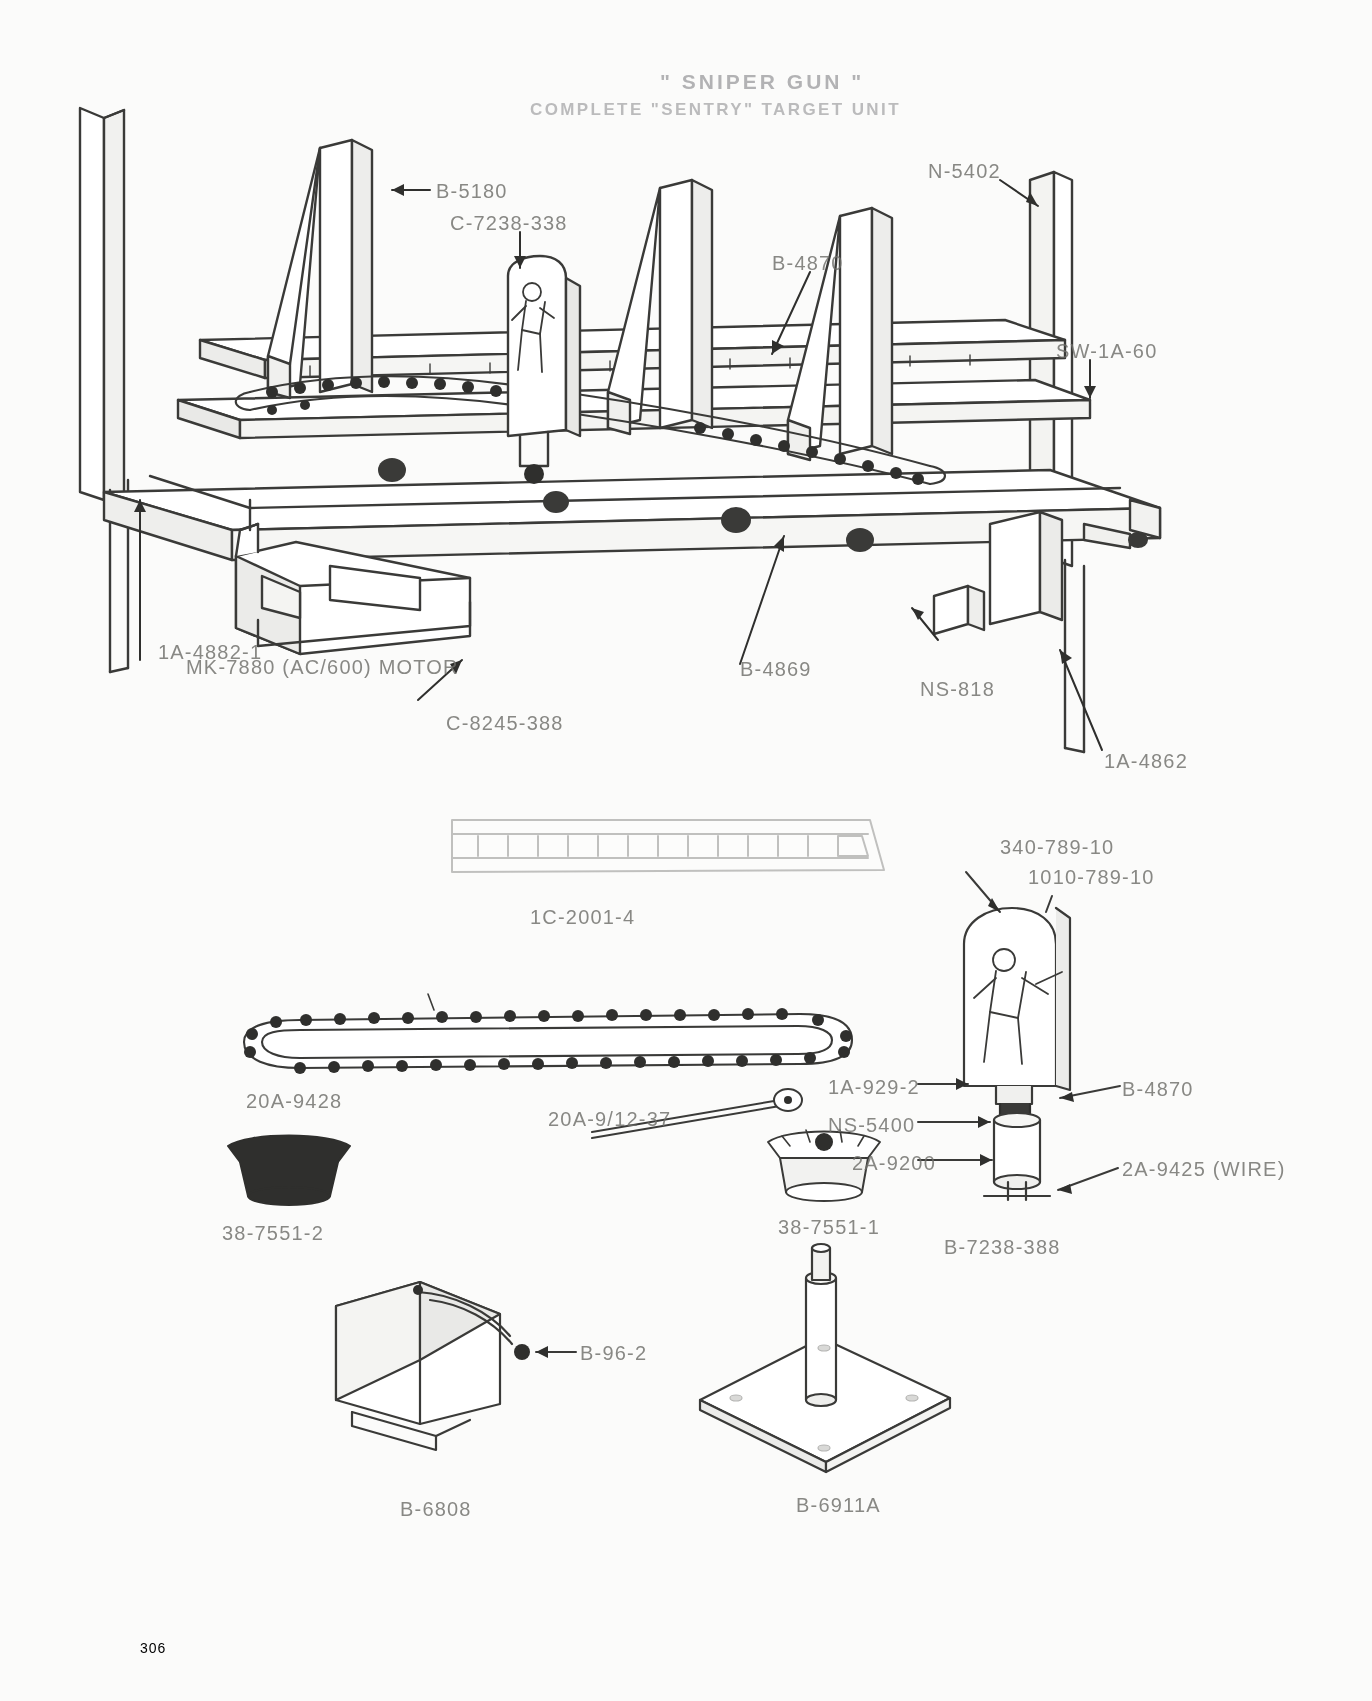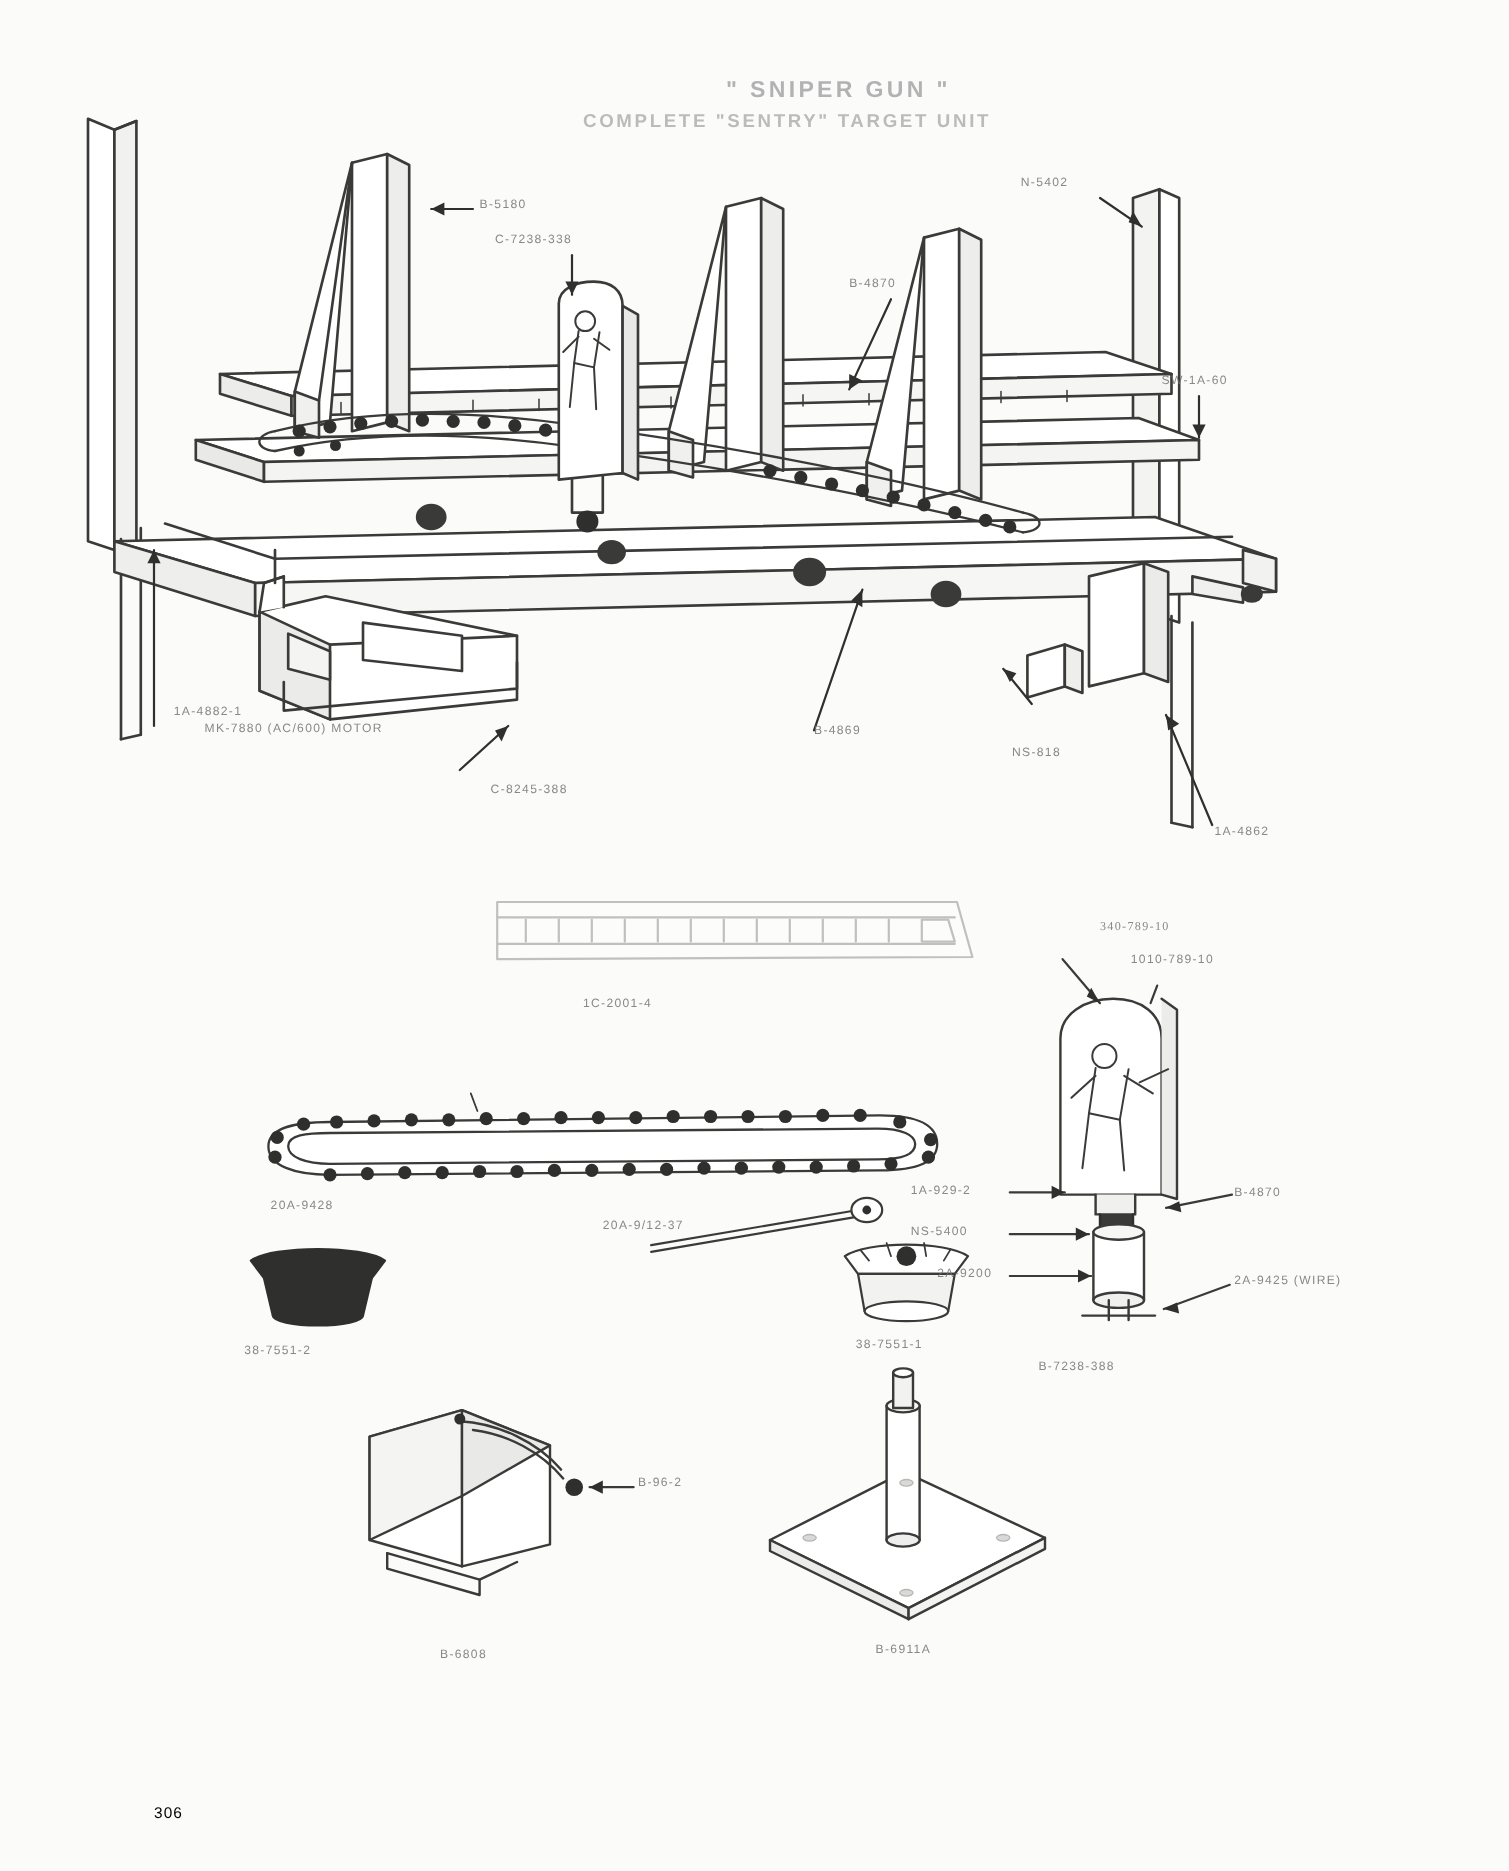--- a/index.html
+++ b/index.html
@@ -12,21 +12,21 @@
     width: 1372px;
     height: 1701px;
     background: #fbfbfa;
     overflow: hidden;
     font-family: "Liberation Sans", sans-serif;
     color: #3a3a38;
   }
   .lbl {
     position: absolute;
     font-family: "Liberation Sans", sans-serif;
-    font-size: 11px;
+    font-size: 20px;
     letter-spacing: 1.2px;
     color: #6f6f6b;
     white-space: nowrap;
     opacity: .82;
   }
   .title {
     position: absolute;
     font-size: 21px;
     letter-spacing: 3px;
     color: #87878a;
@@ -382,21 +382,21 @@
   <div class="lbl" style="left:446px; top:712px;">C-8245-388</div>
   <div class="lbl" style="left:740px; top:658px;">B-4869</div>
   <div class="lbl" style="left:920px; top:678px;">NS-818</div>
   <div class="lbl" style="left:1104px; top:750px;">1A-4862</div>
 
   <div class="lbl" style="left:530px; top:906px;">1C-2001-4</div>
   <div class="lbl" style="left:246px; top:1090px;">20A-9428</div>
   <div class="lbl" style="left:548px; top:1108px;">20A-9/12-37</div>
   <div class="lbl" style="left:222px; top:1222px;">38-7551-2</div>
   <div class="lbl" style="left:778px; top:1216px;">38-7551-1</div>
-  <div class="lbl" style="left:1000px; top:836px;font-family:Liberation Serif, serif;">340-789-10</div>
+  <div class="lbl" style="left:1000px; top:836px;">340-789-10</div>
   <div class="lbl" style="left:1028px; top:866px;">1010-789-10</div>
   <div class="lbl" style="left:828px; top:1076px;text-align:center;">1A-929-2</div>
   <div class="lbl" style="left:828px; top:1114px;">NS-5400</div>
   <div class="lbl" style="left:852px; top:1152px;">2A-9200</div>
   <div class="lbl" style="left:1122px; top:1078px;">B-4870</div>
   <div class="lbl" style="left:1122px; top:1158px;">2A-9425 (WIRE)</div>
   <div class="lbl" style="left:944px; top:1236px;text-align:center;">B-7238-388</div>
   <div class="lbl" style="left:580px; top:1342px;">B-96-2</div>
   <div class="lbl" style="left:400px; top:1498px;">B-6808</div>
   <div class="lbl" style="left:796px; top:1494px;">B-6911A</div>

